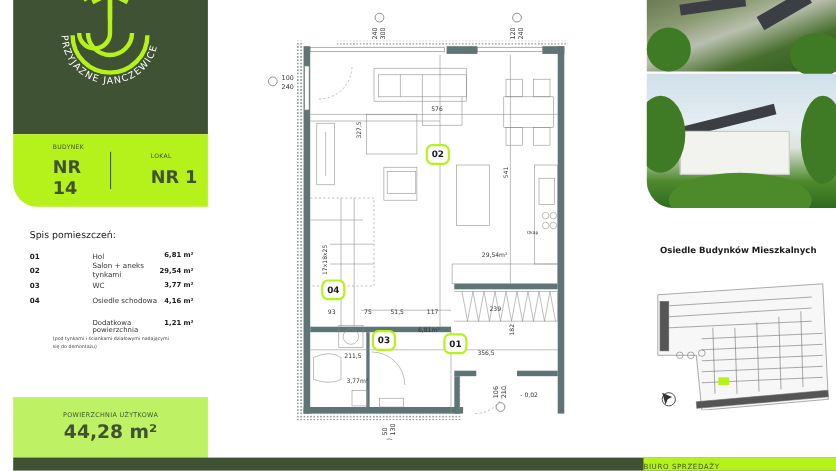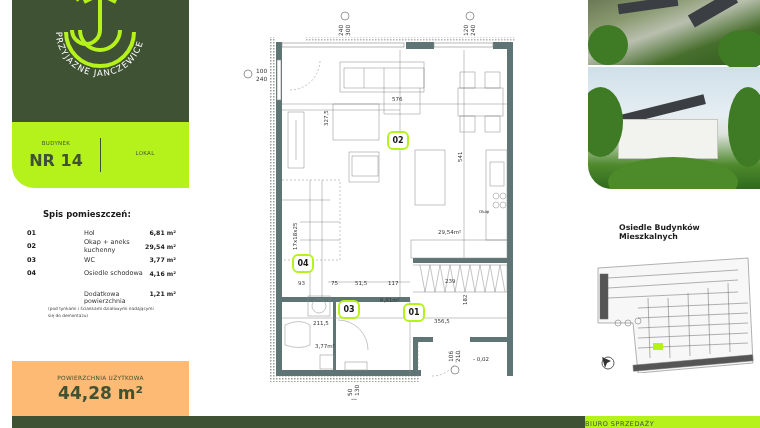--- a/index.html
+++ b/index.html
@@ -10,38 +10,38 @@
     .logo-block {
       position: absolute; left: 12px; top: 0; width: 177px; height: 122px;
       background: #3f5233;
     }
     .logo-svg { position: absolute; left: 30px; top: 0; }
     .unit-block {
       position: absolute; left: 12px; top: 122px; width: 177px; height: 66px;
       background: #b5f21c; border-bottom-left-radius: 22px;
       display: flex; align-items: center; justify-content: center;
     }
-    .unit-col { width: 88px; text-align: center; }
+    .unit-col { width: 88px; text-align: left; padding-left: 36px; }
     .unit-label { font-size: 5.5px; color: #3f5233; letter-spacing: 0.3px; margin-bottom: 5px; }
     .unit-value { font-size: 16px; font-weight: bold; color: #3f5233; }
     .unit-divider { width: 1px; height: 34px; background: #3f5233; }
 
-    .rooms-title { position: absolute; left: 43px; top: 209px; font-size: 8.5px; font-weight: bold; }
+    .rooms-title { position: absolute; left: 27px; top: 209px; font-size: 8.5px; font-weight: normal; }
     .rooms-list { position: absolute; left: 27px; top: 226px; width: 149px; }
     .room-row { display: flex; align-items: center; height: 13.5px; font-size: 6.5px; }
     .room-num { width: 21px; font-weight: bold; }
     .room-name { flex: 1; color: #333; padding-left: 36px; }
     .room-area { font-weight: bold; font-size: 6.2px; text-align: right; }
     .extra-row { position: absolute; left: 48px; top: 290px; width: 128px; display: flex; font-size: 6.3px; }
     .extra-row .room-name { flex: 1; }
     .extra-note { position: absolute; left: 48px; top: 305px; width: 110px; font-size: 4.3px; line-height: 7px; color: #444; }
 
     .area-block {
       position: absolute; left: 12px; top: 361px; width: 177px; height: 56px;
-      background: #fdba74; text-align: center; padding-top: 14px;
+      background: #bef264; text-align: center; padding-top: 14px;
     }
     .area-label { font-size: 5.8px; color: #3f5233; letter-spacing: 0.3px; }
     .area-value { font-size: 17px; font-weight: bold; color: #3f5233; margin-top: 2px; }
 
     .footer-bar { position: absolute; left: 12px; top: 416px; width: 748px; height: 12px; background: #3f5233; }
     .footer-office { position: absolute; left: 585px; top: 416px; width: 193px; height: 12px; background: #b5f21c; text-align: left; font-size: 6.5px; color: #3f5233; line-height: 16px; letter-spacing: 0.5px; overflow: hidden; }
 
     
     .plan { position: absolute; left: 230px; top: 10px; }
 
@@ -57,21 +57,21 @@
     }
     .photo-bottom {
       position: absolute; left: 588px; top: 67px; width: 172px; height: 122px;
       border-bottom-left-radius: 24px; overflow: hidden;
       background: linear-gradient(180deg, #cfe0ea 0%, #e6eef2 40%, #dfe3de 55%, #4f8a2e 80%, #2f6a1c 100%);
     }
     .house { position: absolute; background: #f2f2ef; border: 1px solid #c8c8c2; }
     .roof { position: absolute; background: #3b3f44; }
     .tree { position: absolute; border-radius: 50%; background: #3f7a24; }
 
-    .site-title { position: absolute; left: 619px; top: 223px; font-size: 7.8px; font-weight: bold; }
+    .site-title { position: absolute; left: 600px; top: 223px; font-size: 7.8px; font-weight: bold; }
     .site-map { position: absolute; left: 588px; top: 248px; }
   </style>
 </head>
 <body>
 
 <div class="logo-block">
   <svg class="logo-svg" width="120" height="122" viewBox="0 0 120 122">
     <path d="M34 0 L58 -16 M58 0 L58 18" stroke="#b5f21c" stroke-width="4" fill="none"></path>
     <path d="M42 2 L58 -6 L74 2" stroke="#b5f21c" stroke-width="4" fill="none"></path>
     <path d="M58 0 L58 30 A14 14 0 0 1 30 30" stroke="#b5f21c" stroke-width="4" fill="none"></path>
@@ -87,33 +87,34 @@
 </div>
 
 <div class="unit-block">
   <div class="unit-col">
     <div class="unit-label">BUDYNEK</div>
     <div class="unit-value">NR 14</div>
   </div>
   <div class="unit-divider"></div>
   <div class="unit-col">
     <div class="unit-label">LOKAL</div>
+    <div class="unit-value">NR 1</div>
   </div>
 </div>
 
 <div class="rooms-title">Spis pomieszczeń:</div>
 <div class="rooms-list">
   <div class="room-row">
     <span class="room-num">01</span>
     <span class="room-name">Hol</span>
     <span class="room-area">6,81 m²</span>
   </div>
   <div class="room-row">
     <span class="room-num">02</span>
-    <span class="room-name">Okap + aneks kuchenny</span>
+    <span class="room-name">Salon + aneks tynkami</span>
     <span class="room-area">29,54 m²</span>
   </div>
   <div class="room-row">
     <span class="room-num">03</span>
     <span class="room-name">WC</span>
     <span class="room-area">3,77 m²</span>
   </div>
   <div class="room-row">
     <span class="room-num">04</span>
     <span class="room-name">Osiedle schodowa</span>

